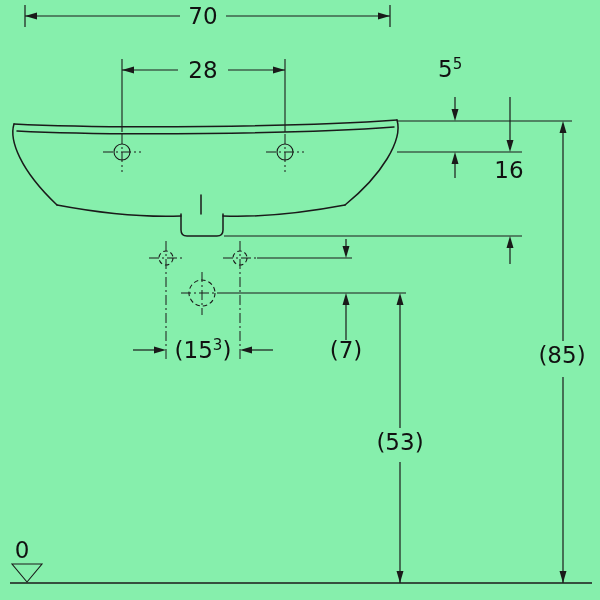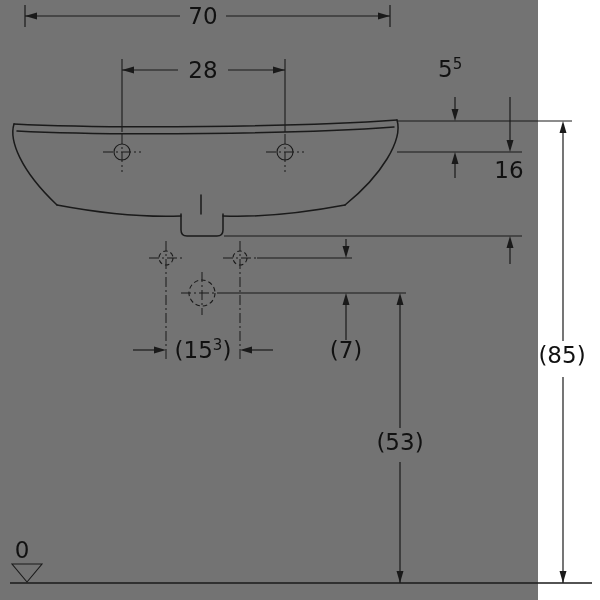--- a/index.html
+++ b/index.html
@@ -1,16 +1,16 @@
 <!DOCTYPE html>
 <html><head>
 <meta charset="utf-8">
 <style>
   html,body{margin:0;padding:0;background:#fff;width:600px;height:600px;overflow:hidden}
-  .stage{width:538px;height:600px;position:relative;background:#737373}
+  .stage{width:600px;height:600px;position:relative;background:#86efac}
   svg{display:block}
   .outline{fill:none;stroke:#1a1a1a;stroke-width:1.5;stroke-linejoin:round;stroke-linecap:round}
   .dim{fill:none;stroke:#1a1a1a;stroke-width:1.2}
   .thin{fill:none;stroke:#1a1a1a;stroke-width:1.1}
   .dashdot{fill:none;stroke:#1a1a1a;stroke-width:1;stroke-dasharray:10 3 2 3}
   .dashed{fill:none;stroke:#1a1a1a;stroke-width:1.1;stroke-dasharray:4.5 3}
   .arrow{fill:#1a1a1a;stroke:none}
   .floor{fill:none;stroke:#1a1a1a;stroke-width:1.6}
   text{font-family:"DejaVu Sans","Liberation Sans",sans-serif;font-size:23px;fill:#111}
   .sup{font-size:15px}

